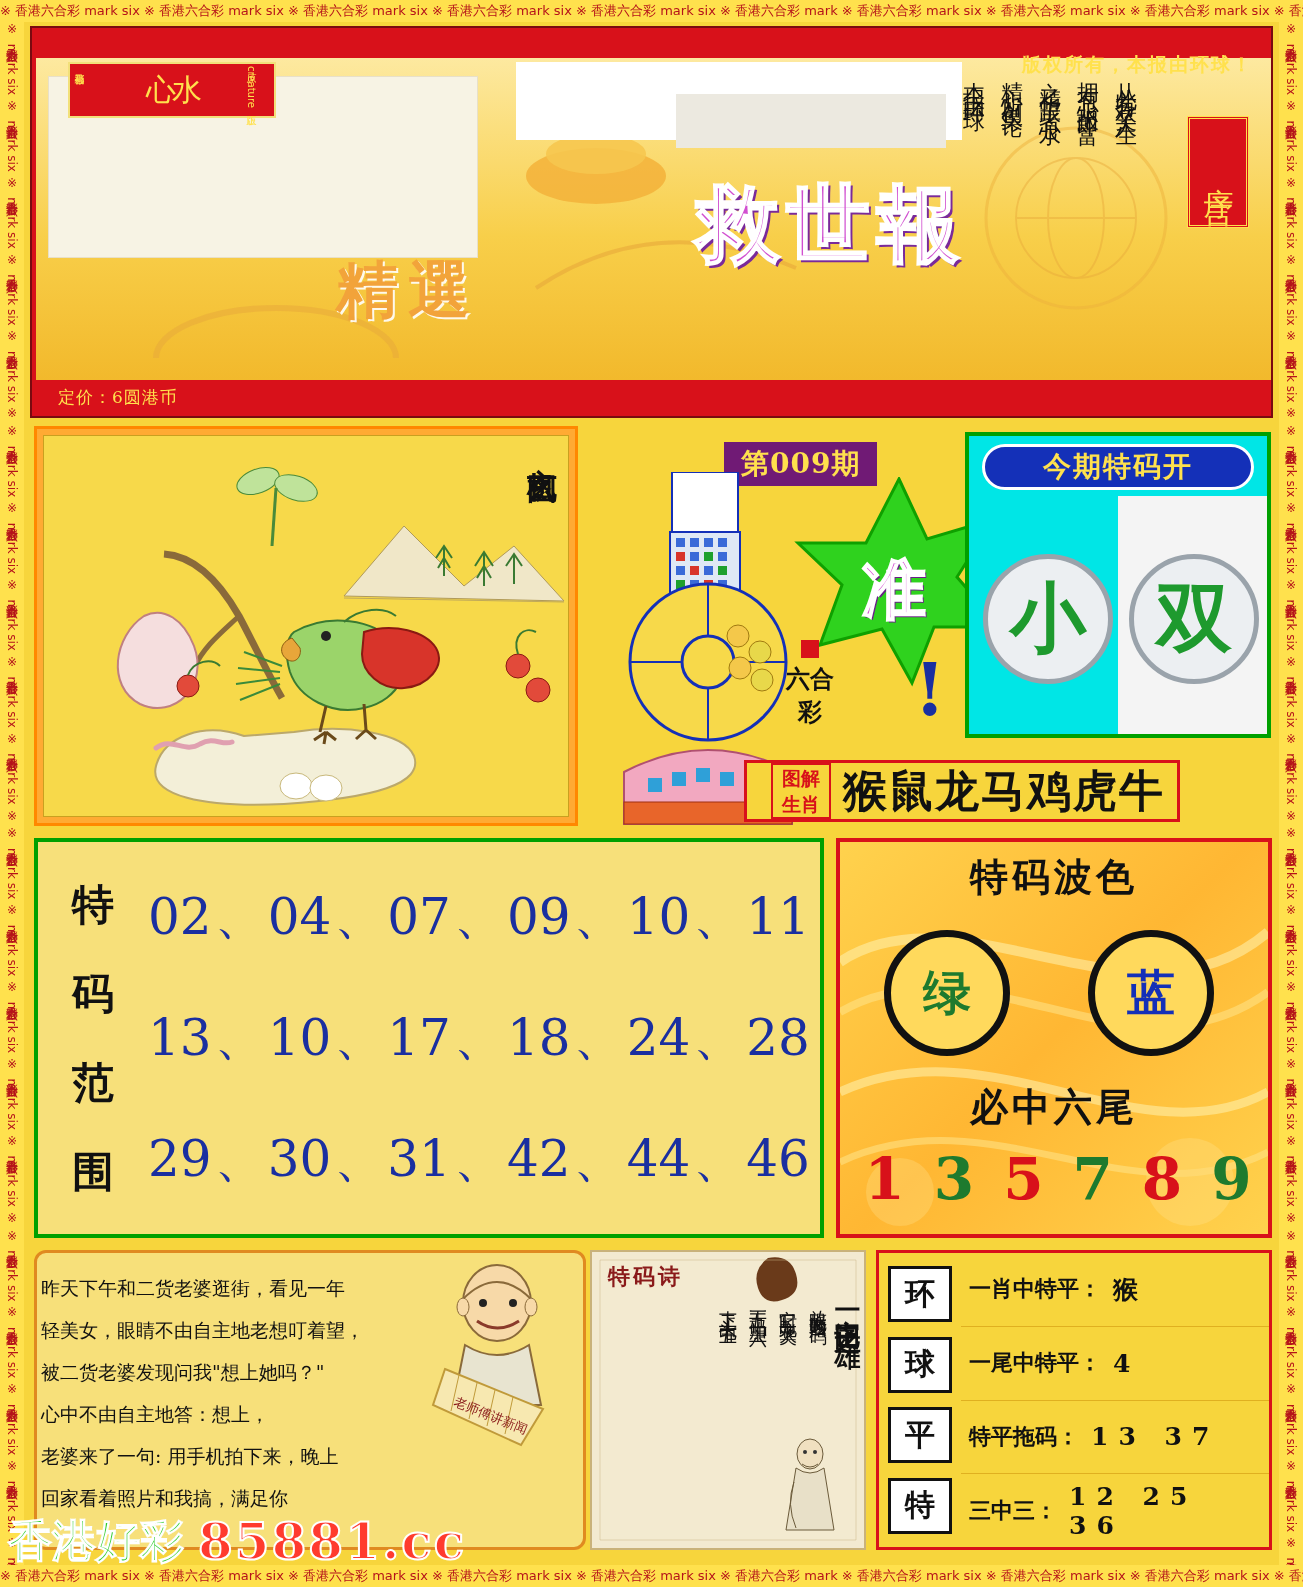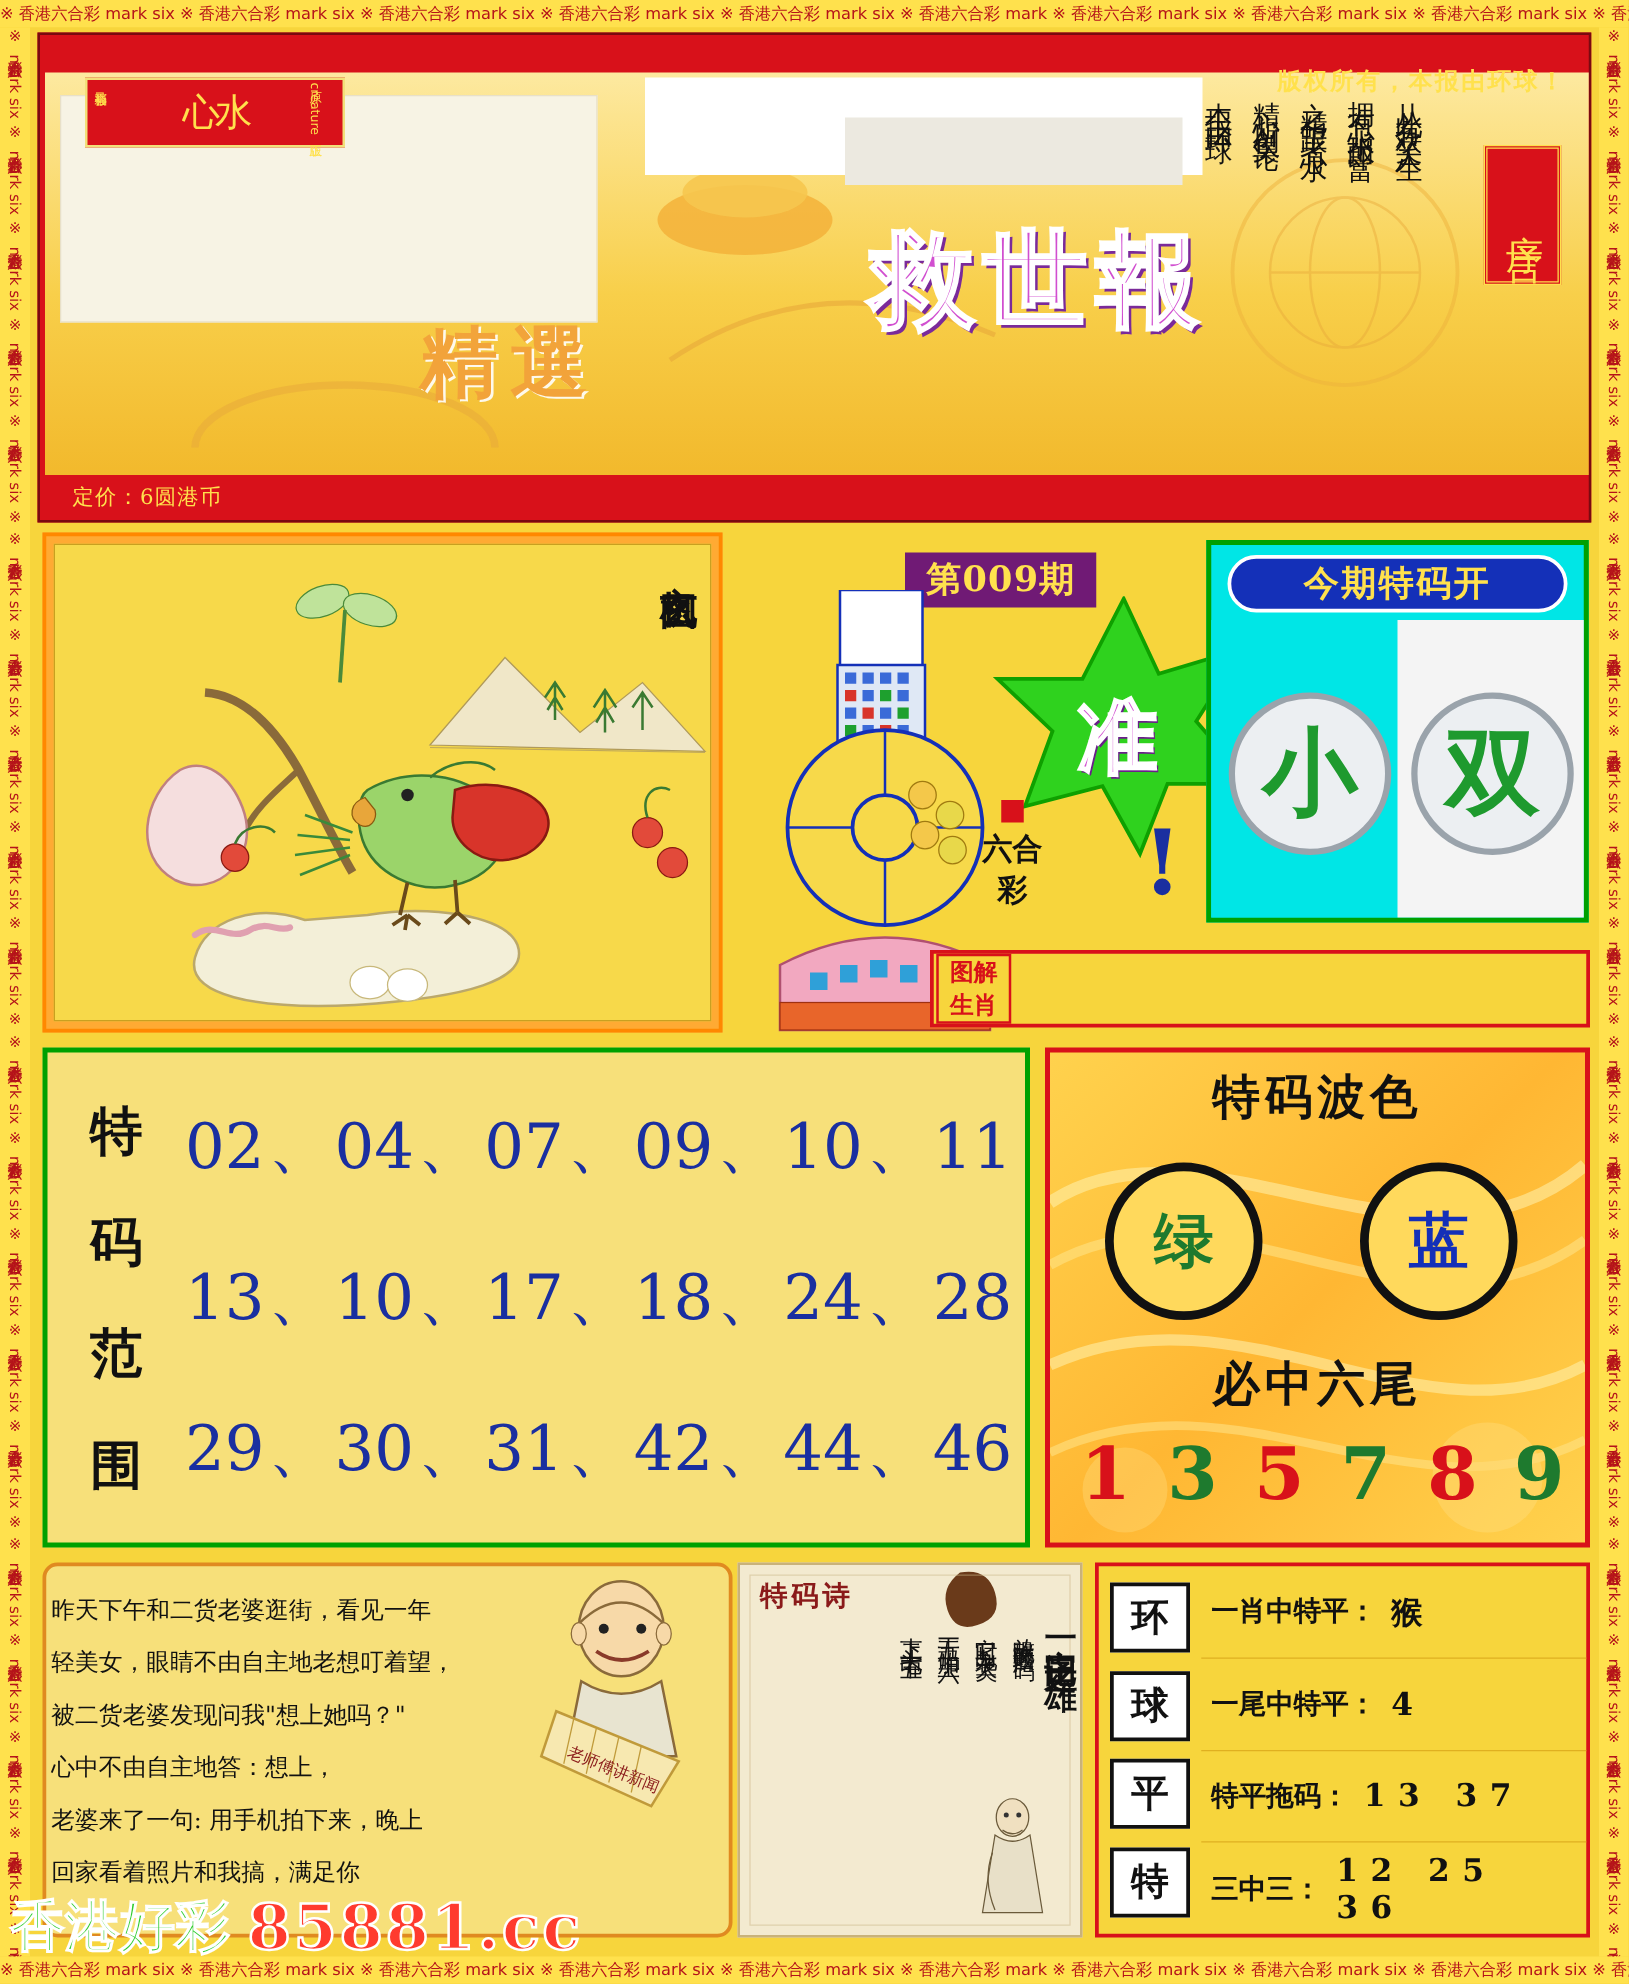--- a/index.html
+++ b/index.html
@@ -166,23 +166,23 @@
   .tema-half-r { left:149px; background:#f4f4f4; }
   .big-circle {
     position:absolute; top:118px; width:130px; height:130px; border-radius:50%;
     background:#eceff2; border:5px solid #9aa3ab;
     display:flex; align-items:center; justify-content:center;
     font-size:76px; font-weight:bold; font-family:"DejaVu Serif", serif;
   }
   .bc-l { left:14px; color:#1e9a2e; }
   .bc-r { left:160px; color:#1e9a2e; }
   .zodiac-bar {
-    position:absolute; left:720px; top:738px; width:528px; height:62px;
+    position:absolute; left:720px; top:738px; width:436px; height:62px;
     background:#f7d53c; border:3px solid #d8111a;
-    display:flex; align-items:center;
+    display:flex; align-items:center;padding-left:22px;
   }
   .zodiac-tag {
     width:60px; height:56px; margin-left:2px; border:2px solid #d8111a;
     color:#d8111a; font-size:19px; font-weight:bold; text-align:center;
     line-height:26px; font-family:"DejaVu Serif", serif; flex:none;
   }
   .zodiac-txt {
     flex:1; text-align:center; font-size:44px; font-weight:bold; color:#111;
     font-family:"DejaVu Serif", serif; letter-spacing:2px;
   }
@@ -477,20 +477,21 @@
     <div class="tema-box">
       <div class="tema-half-l"></div>
       <div class="tema-half-r"></div>
       <div class="tema-title">今期特码开</div>
       <div class="big-circle bc-l">小</div>
       <div class="big-circle bc-r">双</div>
     </div>
 
     <div class="zodiac-bar">
       <div class="zodiac-tag">图解<br>生肖</div>
+      <div class="zodiac-txt">猴鼠龙马鸡虎牛</div>
     </div>
 
     <div class="range-box">
       <div class="range-label">
         <span>特</span>
         <span>码</span>
         <span>范</span>
         <span>围</span>
       </div>
       <div class="range-nums">

